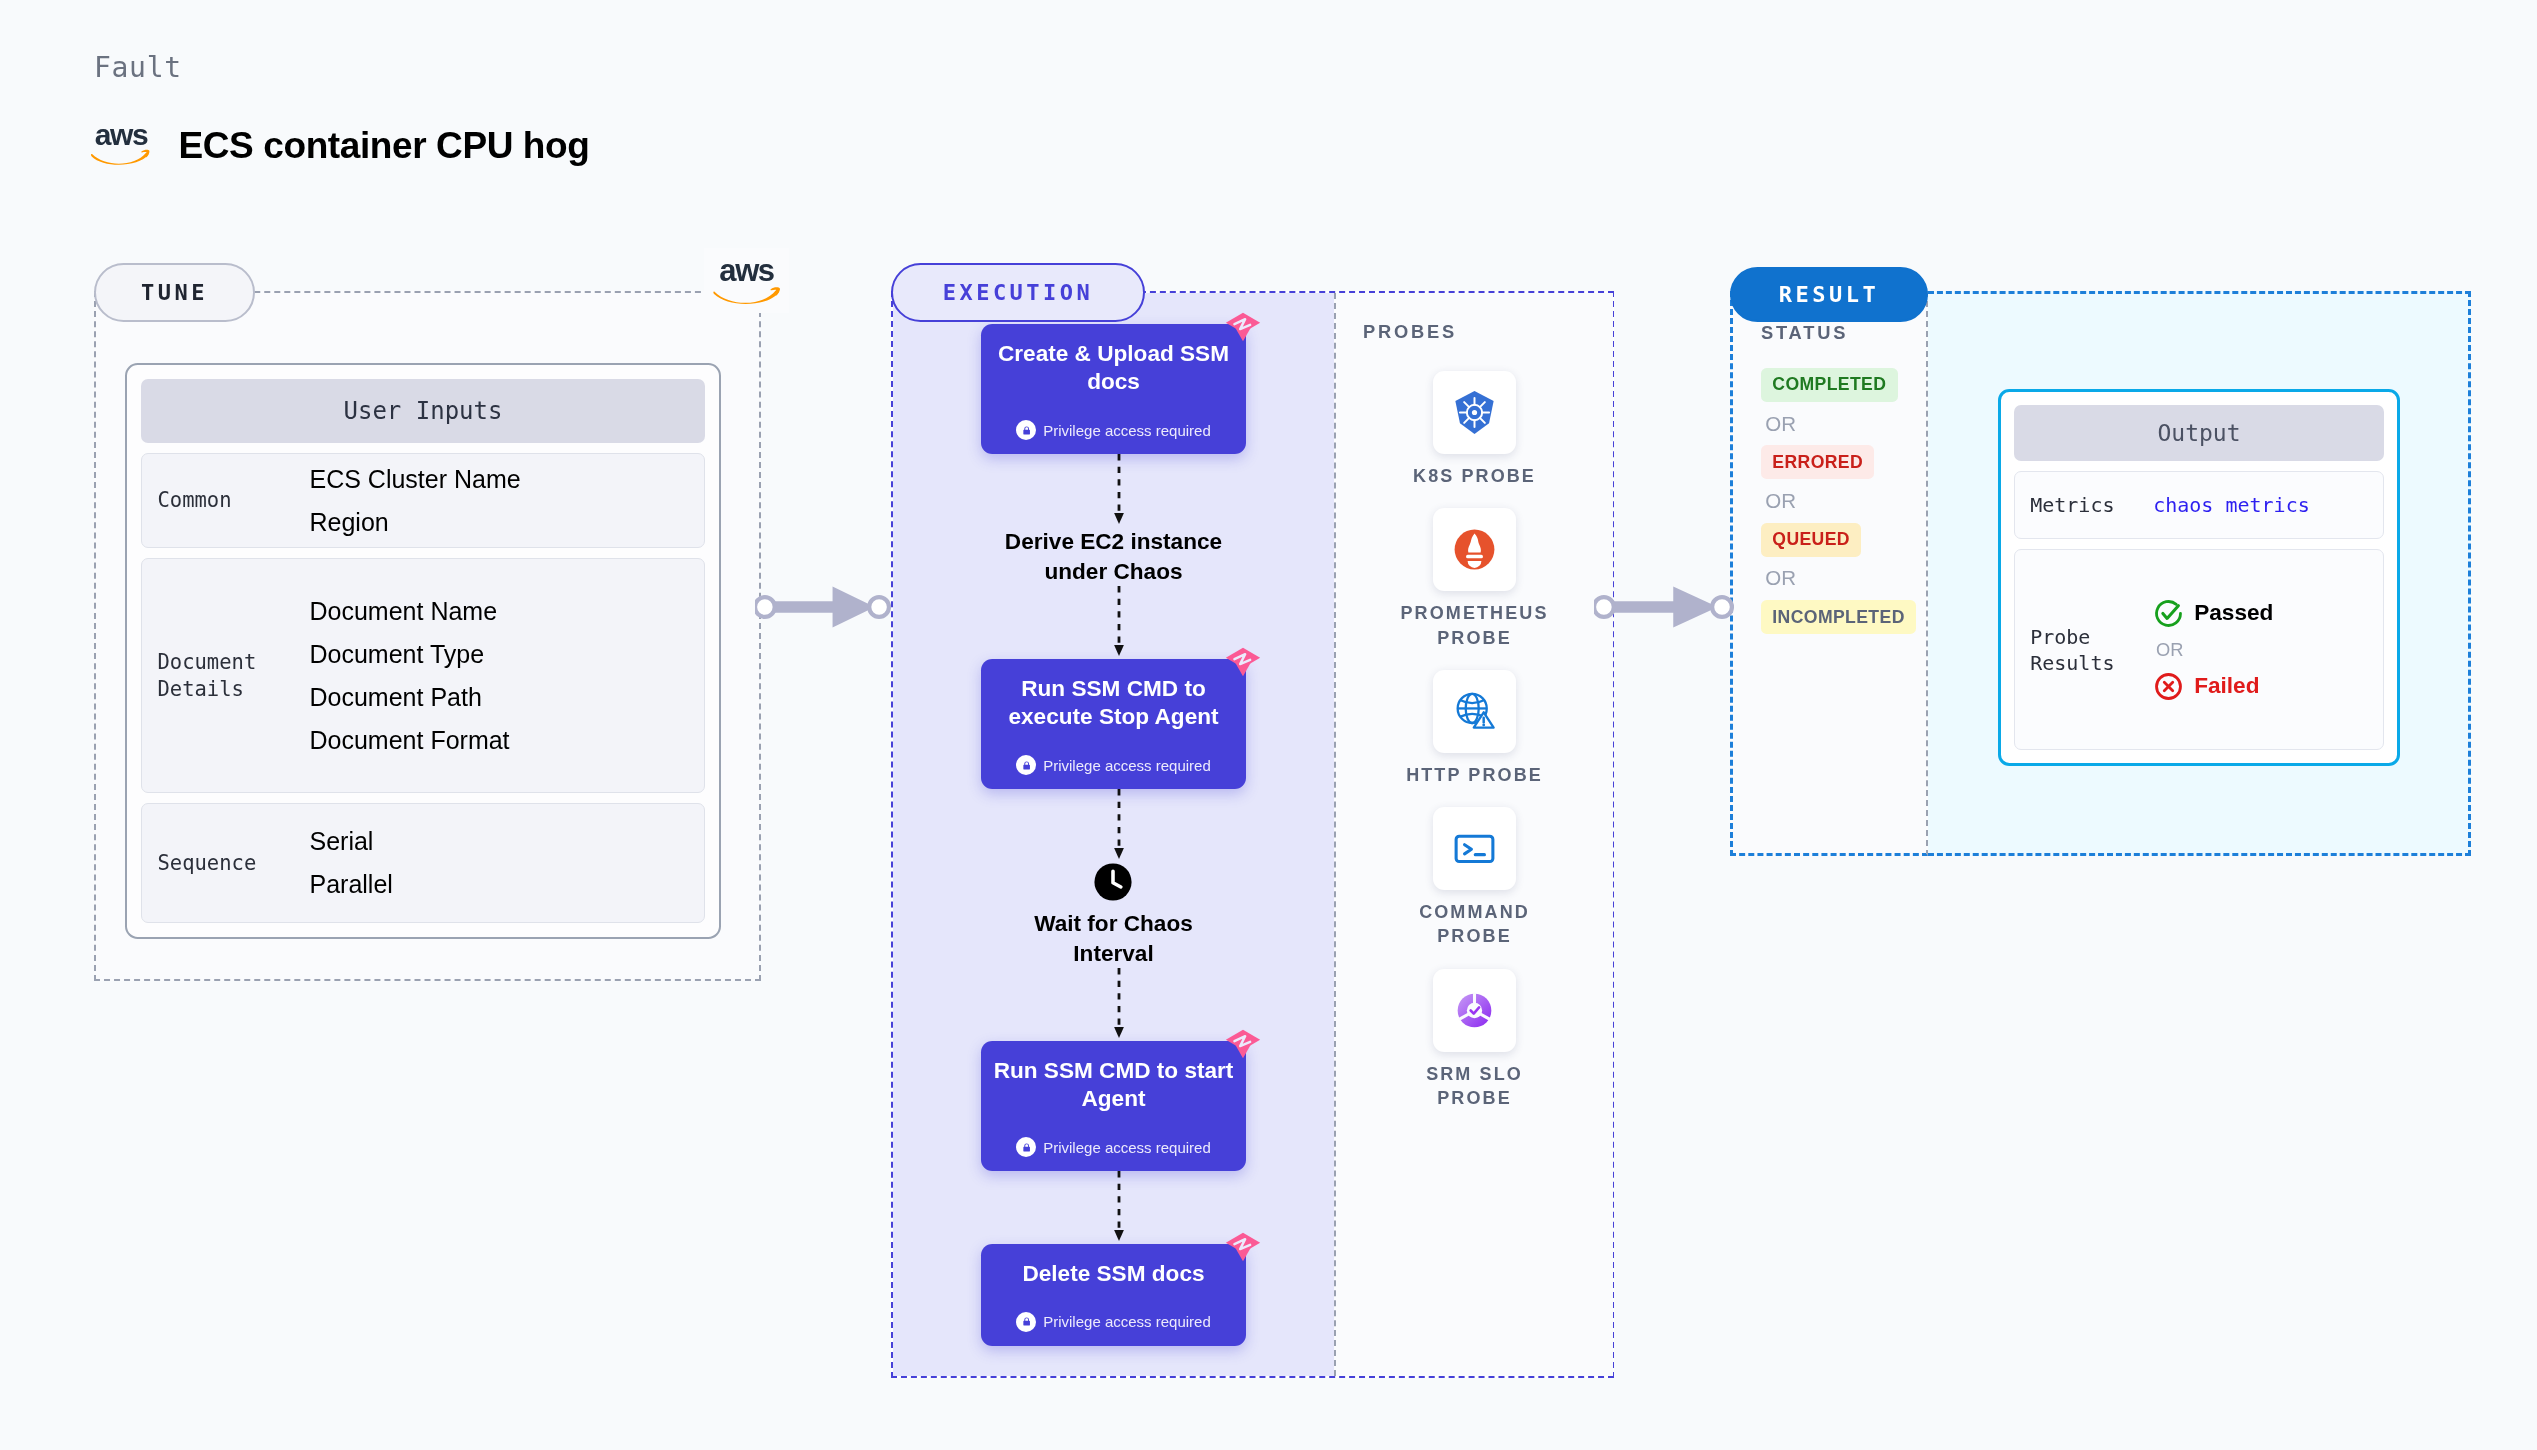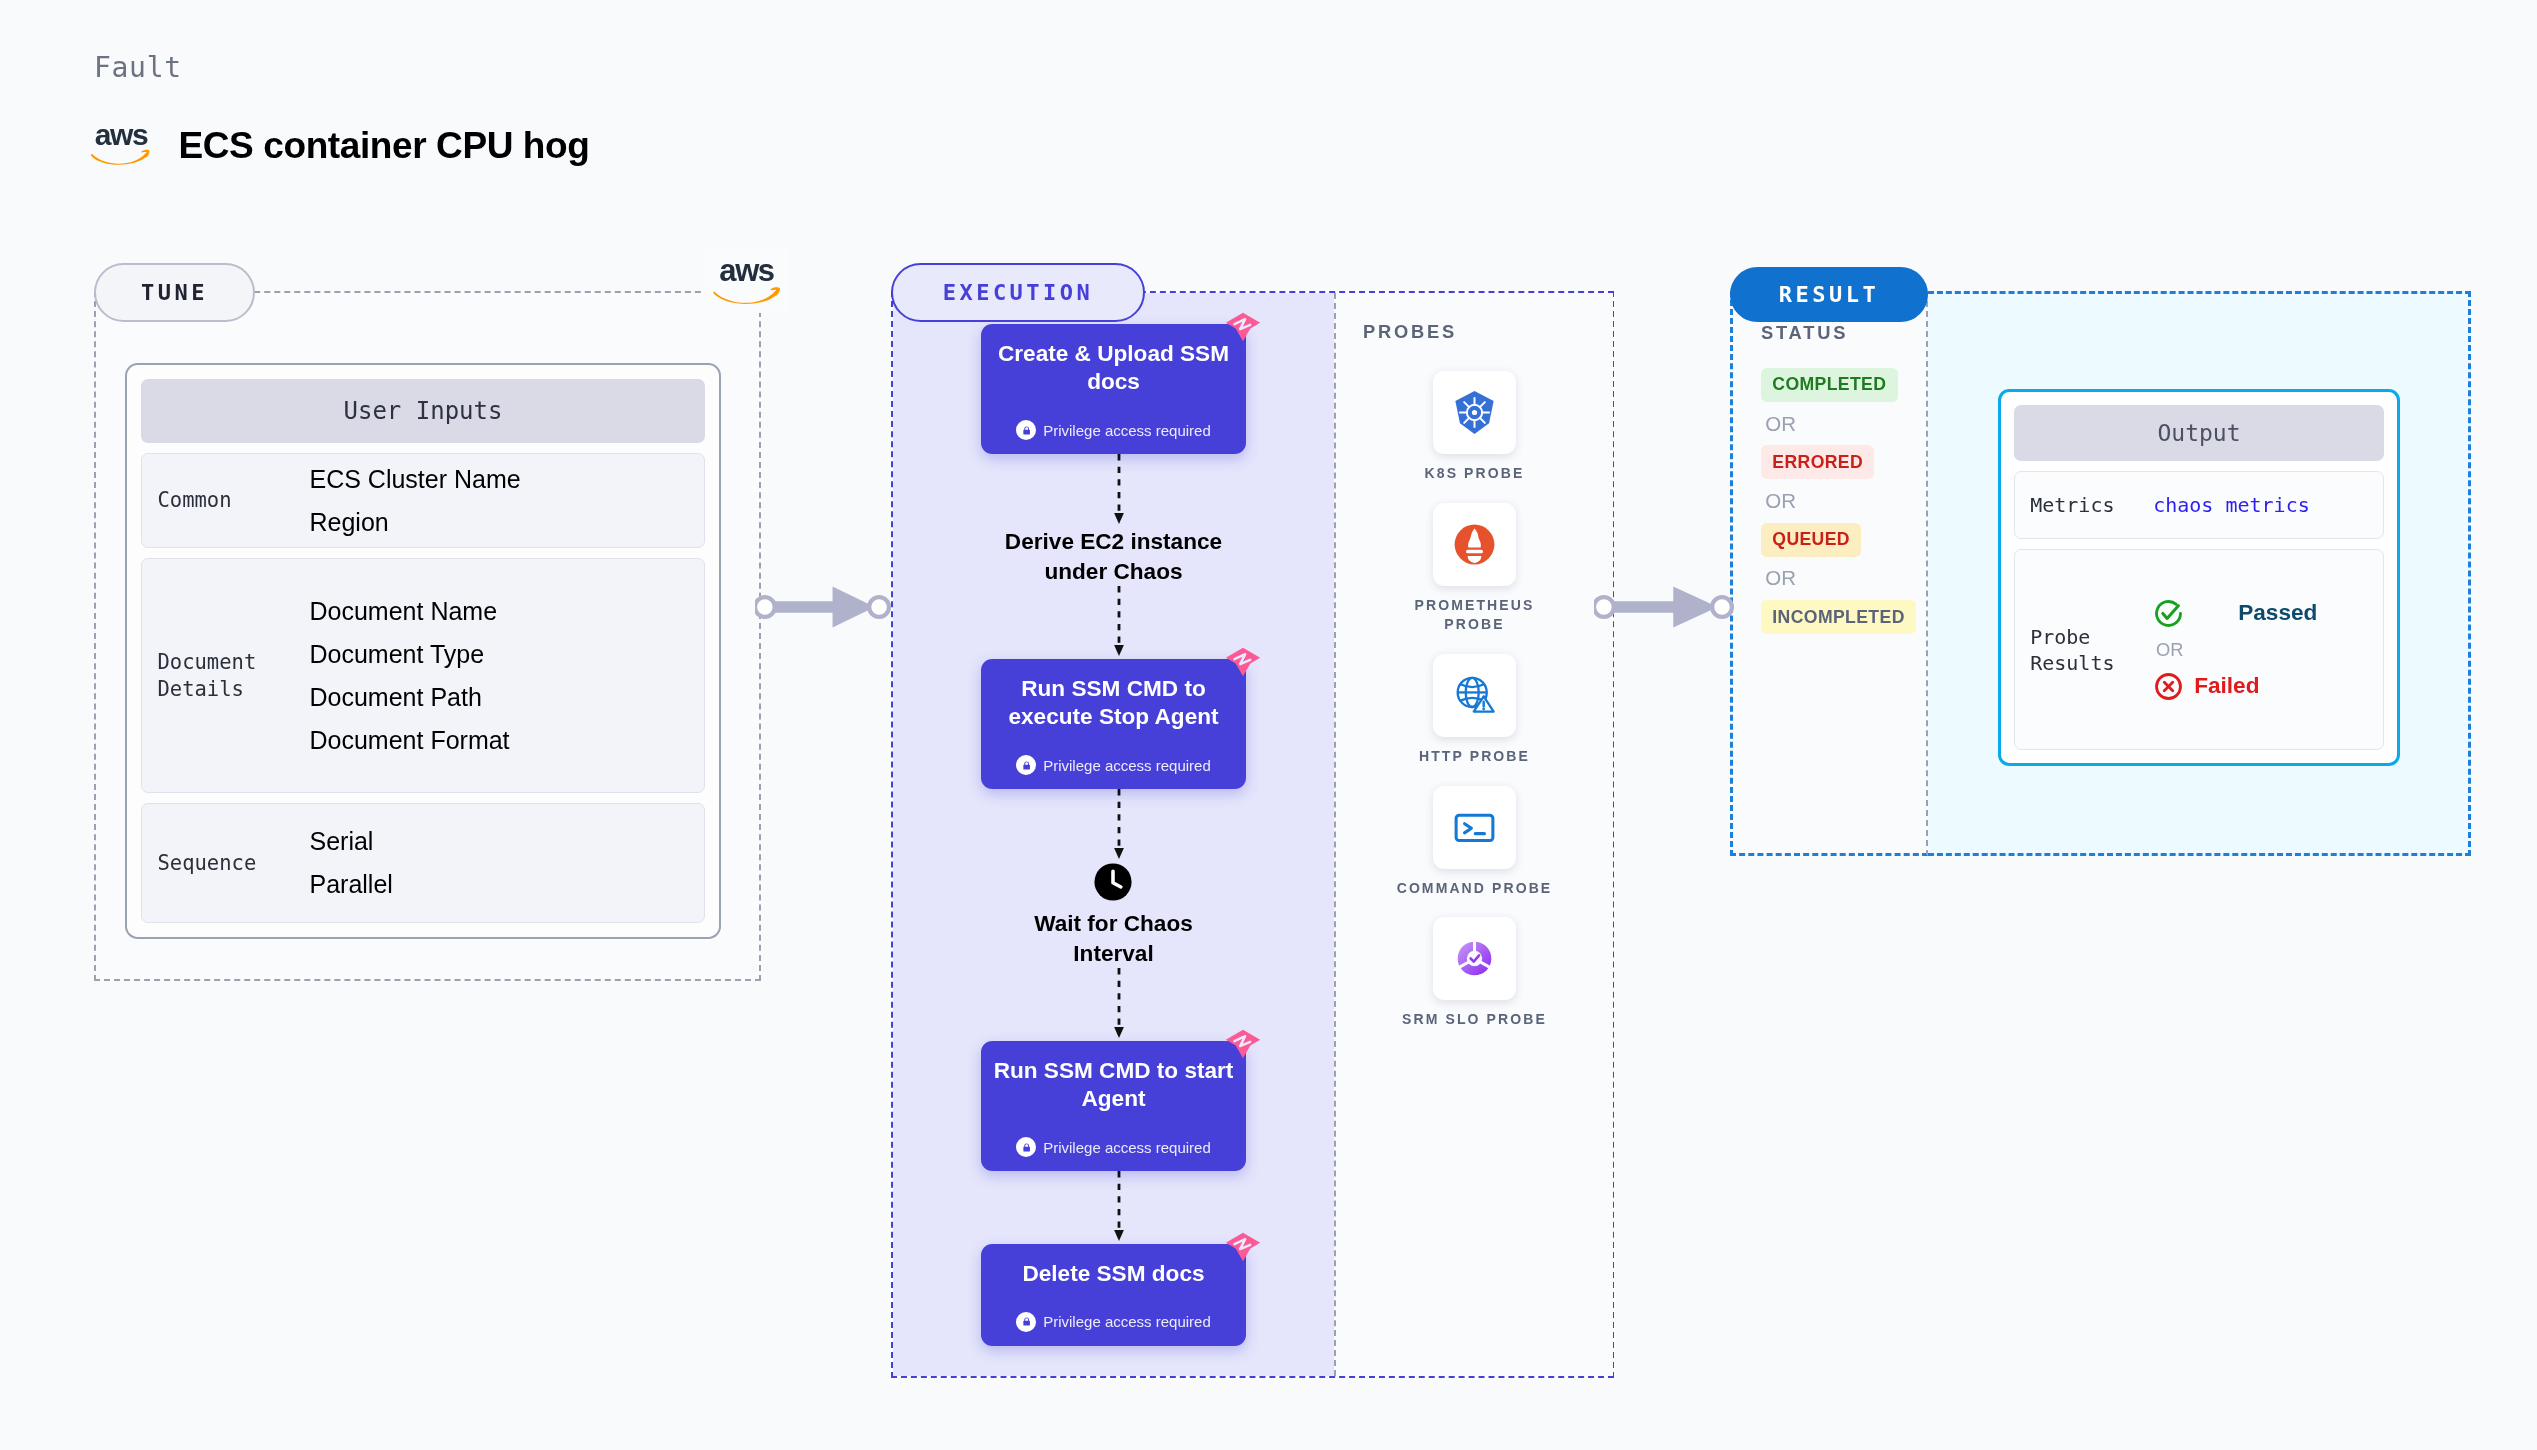--- a/index.html
+++ b/index.html
@@ -108,21 +108,21 @@
     position: absolute; left: 0; top: 78px; width: 100%;
     display: flex; flex-direction: column; align-items: center; gap: 20px;
   }
   .probe-item { display: flex; flex-direction: column; align-items: center; gap: 10px; width: 162px; }
   .probe-tile {
     width: 83px; height: 83px; background: #fff; border-radius: 11.3px;
     box-shadow: 0 2.1px 8.5px rgba(40,50,90,0.13);
     display: flex; align-items: center; justify-content: center;
   }
   .probe-label {
-    font-size: 14px; font-weight: bold; color: #5b6478;
+    font-size: 18px; font-weight: bold; color: #5b6478;
     letter-spacing: 2.1px; text-align: center; line-height: 1.35;
   }
 
   
   .flow {
     position: absolute; left: 0; top: 31px; width: 441px;
     display: flex; flex-direction: column; align-items: center;
   }
   .node-box {
     position: relative; width: 265px; border-radius: 11.3px; background: #4640d8;
@@ -184,21 +184,21 @@
   .out-grp-label {
     width: 123px; flex: none;
     font-family: "DejaVu Sans Mono", monospace; font-size: 20px; color: #2b2f3a; line-height: 1.3;
   }
   .out-metric-val { font-family: "DejaVu Sans Mono", monospace; font-size: 20px; color: #2d1ff0; }
   .grp-metrics { height: 68px; }
   .grp-probe { flex: 1; }
   .probe-res-col { display: flex; flex-direction: column; gap: 10px; }
   .probe-res-row { display: flex; align-items: center; gap: 10px; }
   .probe-res-text { font-size: 22.6px; font-weight: bold; }
-  .pass-text { color: #0c4a6e; margin-left: 44px; }
+  .pass-text { color: #000000; }
   .fail-text { color: #e01b1b; }
   .probe-or { font-size: 18.3px; color: #9aa1b1; padding-left: 2.8px; }
 
   
   .arrow-conn { position: absolute; z-index: 20; }
 </style>
 </head>
 <body>
 
 <div class="page">

